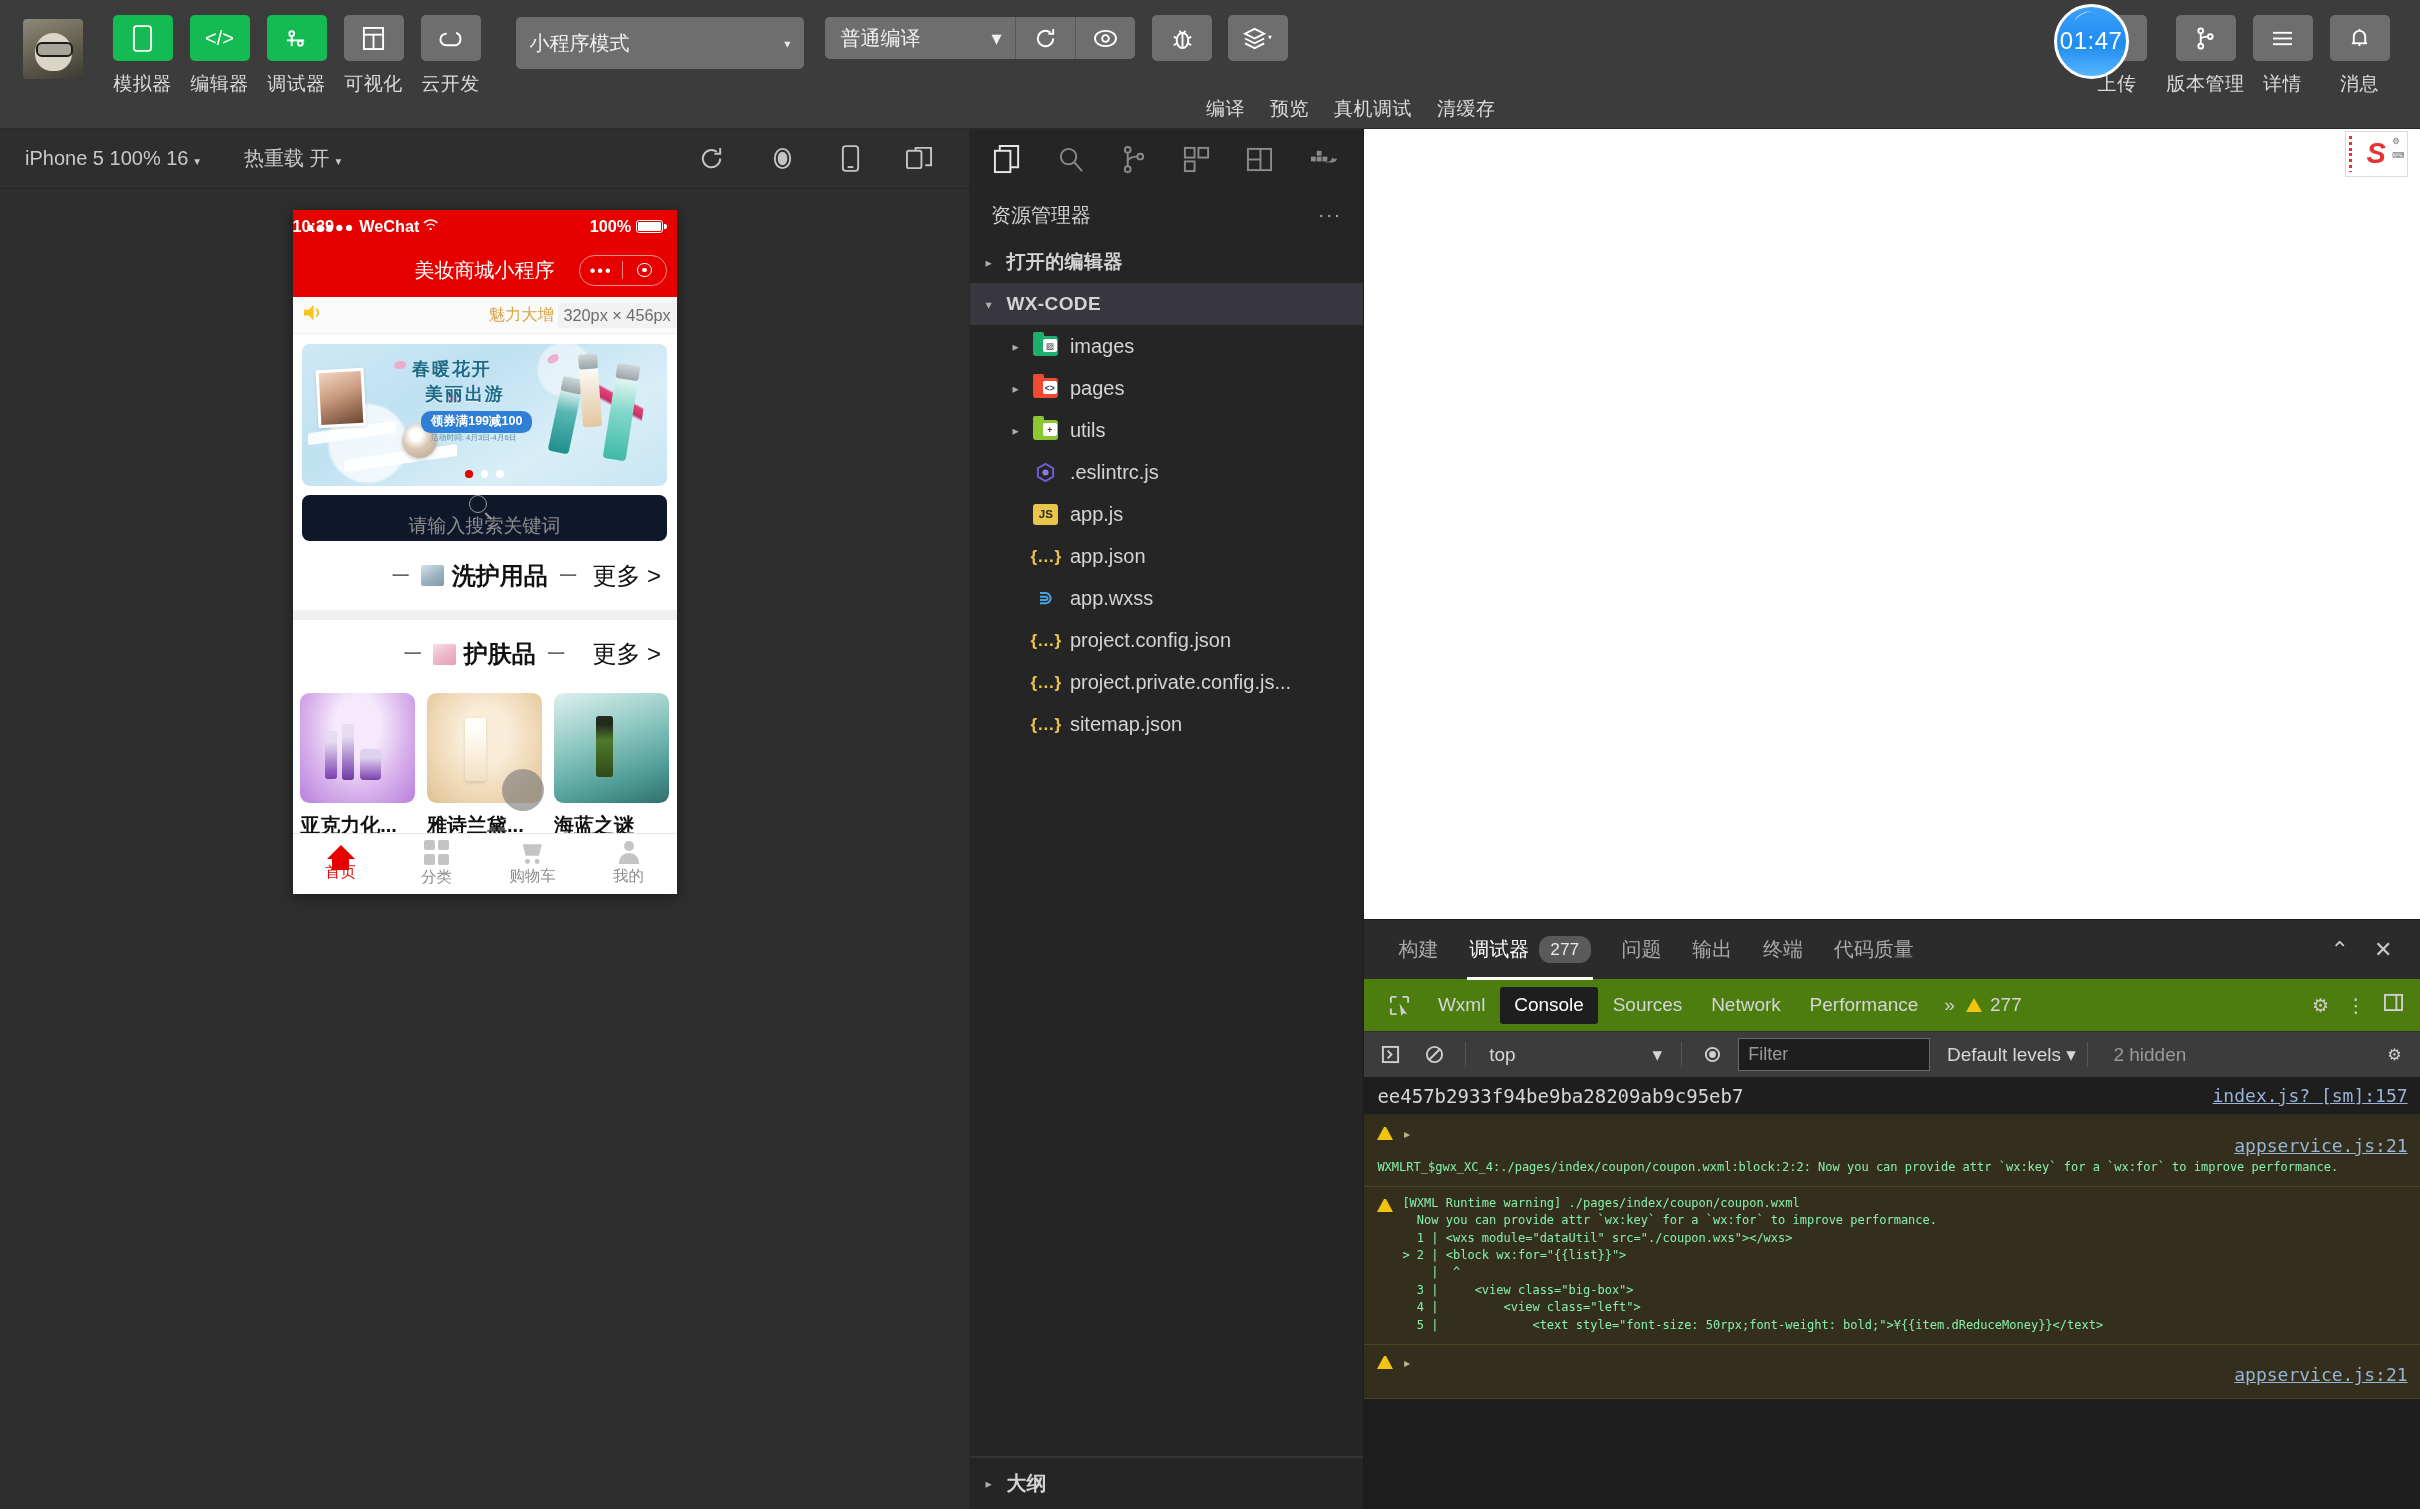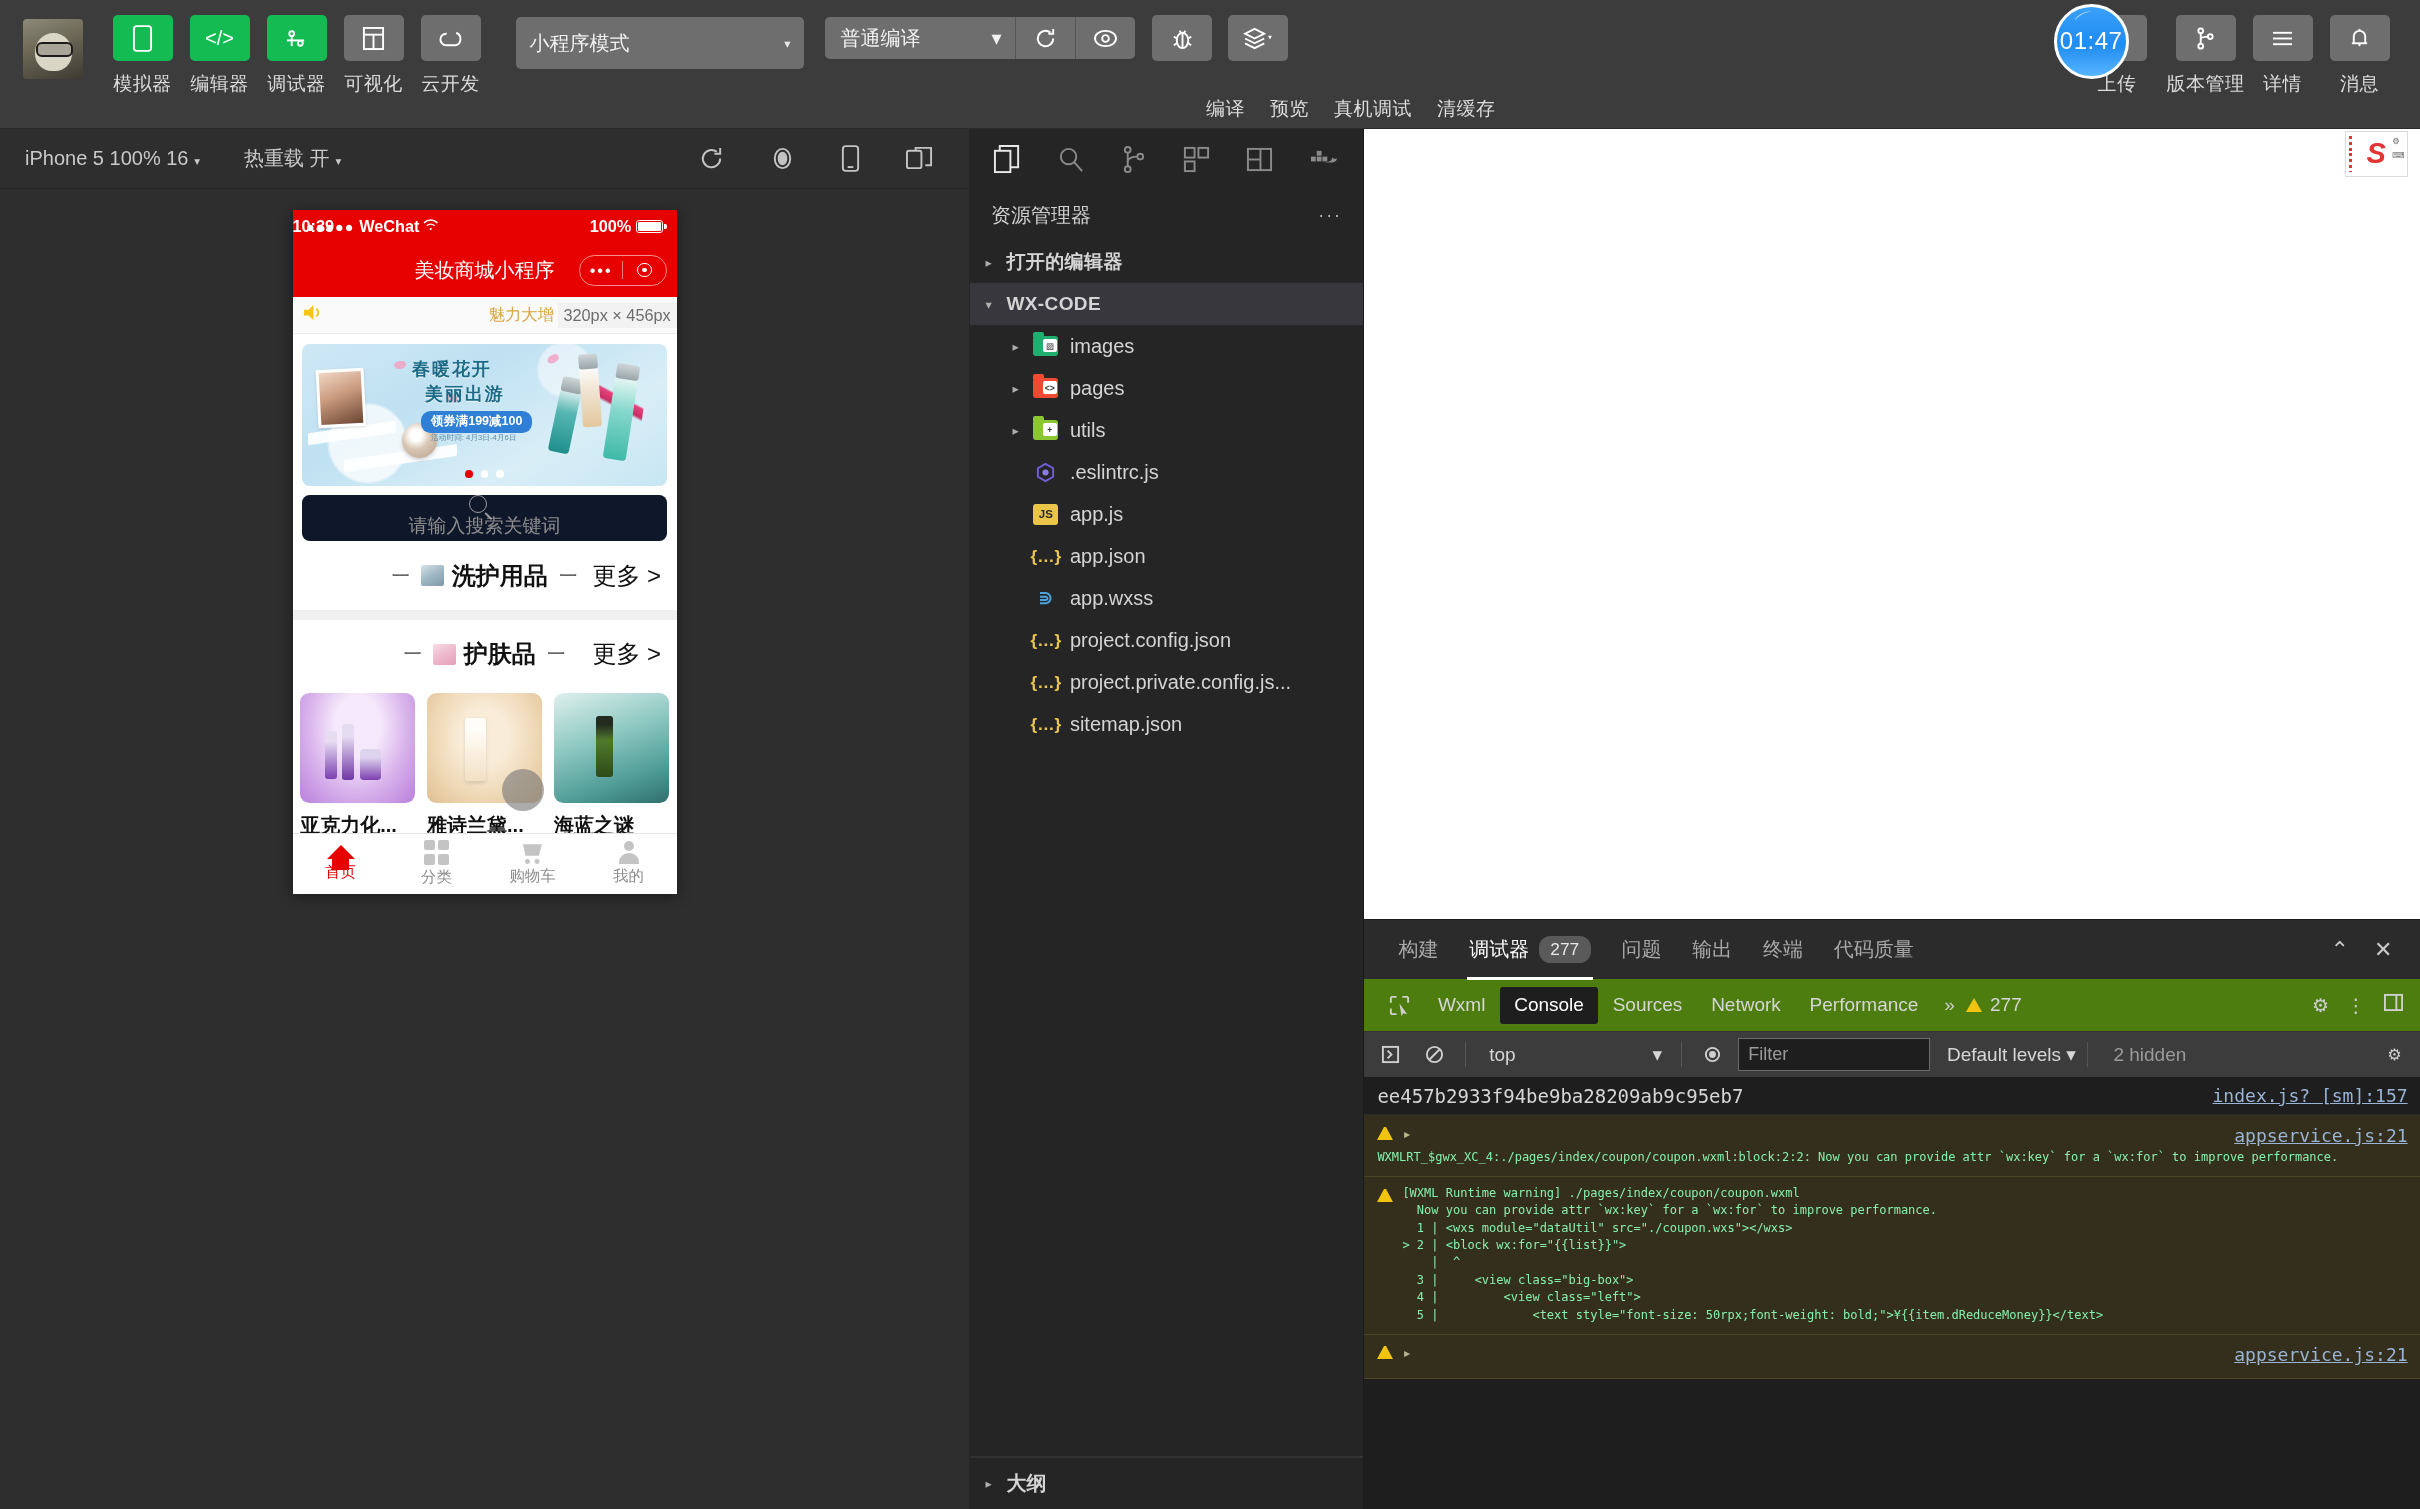--- a/index.html
+++ b/index.html
@@ -234,21 +234,21 @@
   .lvl { color:#d6d6d6; font-size:19px; cursor:pointer; margin-left:11.5px; }
   .hidden-n { color:#9a9a9a; font-size:19px; margin-left:13.4px; }
 
   .console { flex:1; background:#1e1e1e; overflow:hidden; font-family:"DejaVu Sans Mono","Liberation Mono",monospace; }
   .c-row { padding: 7.7px 13.4px; border-bottom:1px solid #2a2a2a; display:flex; color:#d6d6d6; font-size:19px; }
   .c-row .src { margin-left:auto; color:#9ab4d6; text-decoration:underline; font-size:18px; }
   .c-warn { background:#332f1c; border-bottom:1px solid #4a4526; padding: 7.7px 13.4px 9.6px 13.4px; color:#f0e6a8; font-size:19px; line-height:1.45; }
   .c-warn .hdr { display:flex; align-items:flex-start; }
   .c-warn .tri-s { width:0;height:0;border-left:7.7px solid transparent;border-right:7.7px solid transparent;border-bottom:13.4px solid #f1c40f;margin:3.8px 9.6px 0 0; flex:0 0 15.4px;}
   .c-warn .exp { color:#b9b48a; margin-right:9.6px; font-size:15.4px; cursor:pointer; }
-  .c-warn .src { margin-left:auto; color:#9ab4d6; text-decoration:underline; font-size:18px; }
+  .c-warn .src { margin-left:auto; color:#9ab4d6; text-decoration:underline; font-size:18px;margin-top:10px; }
   .c-warn pre { white-space:pre-wrap; word-break:break-word; font-family:inherit; font-size:12px; color:#86efac; line-height:1.45; }
 
   .outline { height: 52px; background:#252526; border-top:1px solid #333; display:flex; align-items:center; padding: 0 15.4px; color:#d4d4d4; font-size:20px; font-weight:bold; }
 </style>
 </head>
 <body>
 
 <div class="app">
 
   <div class="toolbar">

